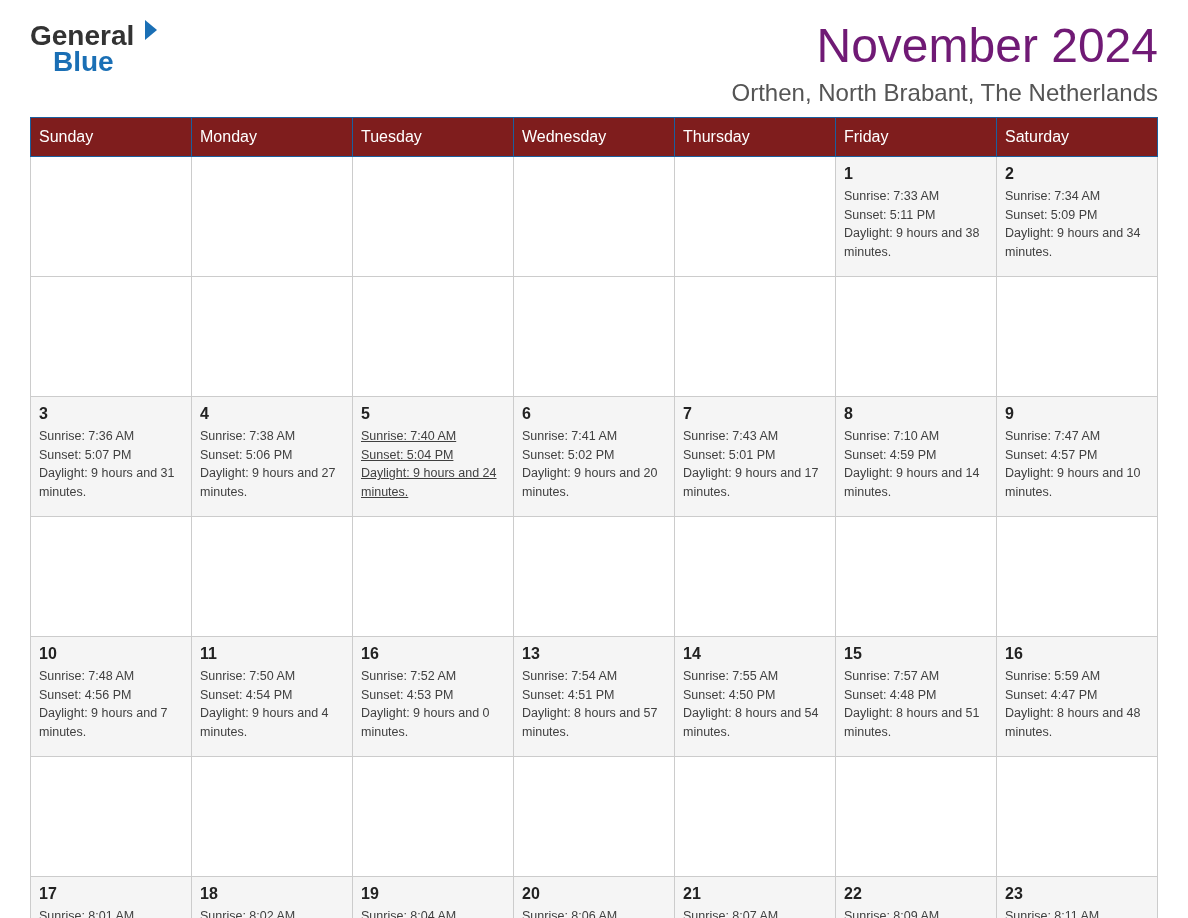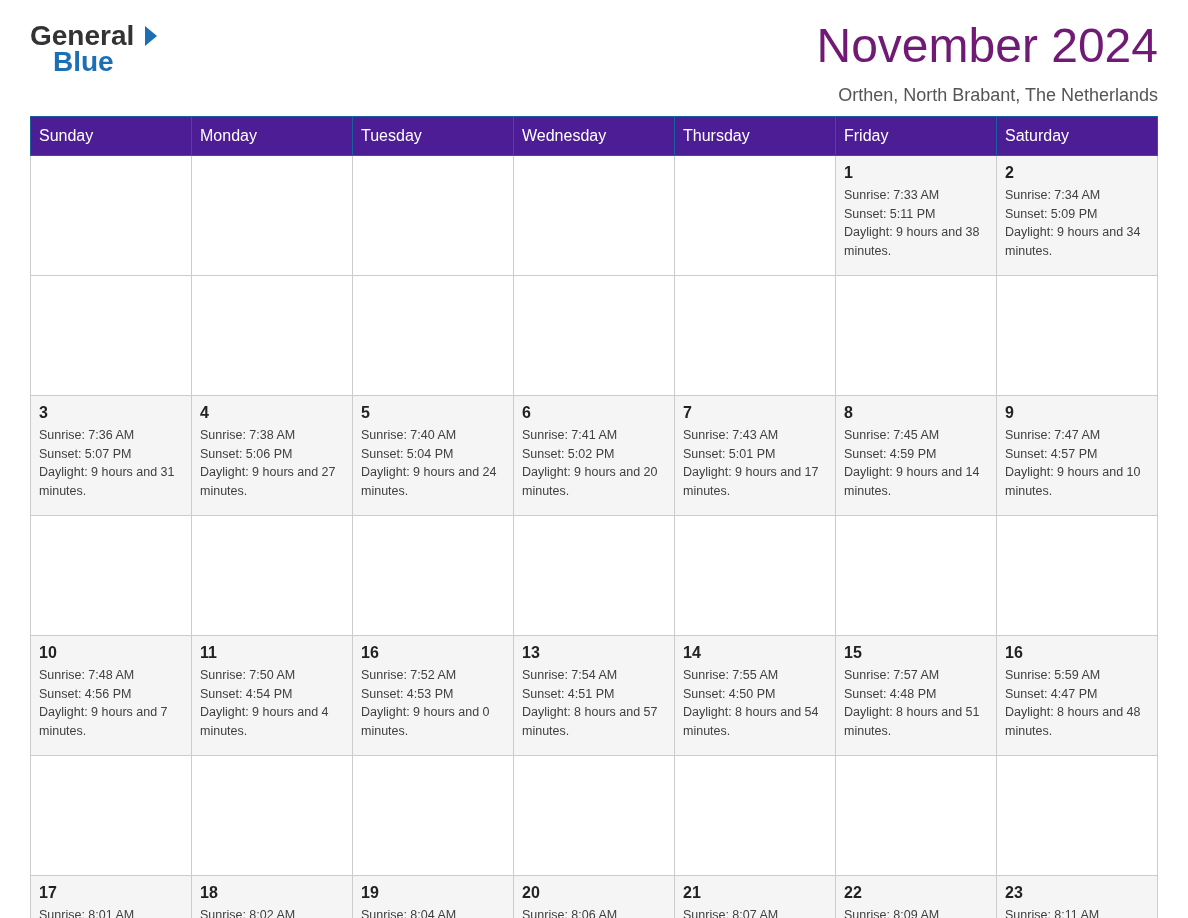--- a/index.html
+++ b/index.html
@@ -17,21 +17,21 @@
       align-items: flex-start;
       margin-bottom: 10px;
     }
     .logo-container {
       display: flex;
       flex-direction: column;
       align-items: flex-start;
     }
     .logo-text {
       display: flex;
-      align-items: center;
+      align-items: flex-start;
       font-size: 28px;
       font-weight: bold;
       color: #333;
       gap: 9px;
     }
     .logo-general { color: #333; }
     .logo-flag {
       width: 0;
       height: 0;
       border-left: 12px solid #1a6fb5;
@@ -44,32 +44,32 @@
     .title-area {
       text-align: right;
     }
     .month-year {
       font-size: 48px;
       font-weight: normal;
       color: #701a75;
       line-height: 1.1;
     }
     .location {
-      font-size: 18px;
+      font-size: 24px;
       color: #555;
-      margin-top: 12px;
+      margin-top: 6px;
     }
     .calendar {
       width: 100%;
       border-collapse: collapse;
       margin-top: 10px;
       table-layout: fixed;
     }
     .calendar thead tr {
-      background-color: #4c1d95;
+      background-color: #7f1d1d;
     }
     .calendar thead th {
       color: #fff;
       padding: 10px 8px;
       font-size: 16px;
       font-weight: normal;
       text-align: left;
       border: 1px solid #1a5f9e;
     }
     .calendar tbody tr {
@@ -177,39 +177,39 @@
 Daylight: 9 hours and 31 minutes.</div>
         </td>
         <td>
           <span class="day-number">4</span>
           <div class="day-detail" style="white-space: pre-line;">Sunrise: 7:38 AM
 Sunset: 5:06 PM
 Daylight: 9 hours and 27 minutes.</div>
         </td>
         <td>
           <span class="day-number">5</span>
-          <div class="day-detail" style="white-space: pre-line;">Sunrise: 7:40 AM
+          <div class="day-detail" style="white-space: pre-line; text-decoration: underline;">Sunrise: 7:40 AM
 Sunset: 5:04 PM
 Daylight: 9 hours and 24 minutes.</div>
         </td>
         <td>
           <span class="day-number">6</span>
           <div class="day-detail" style="white-space: pre-line;">Sunrise: 7:41 AM
 Sunset: 5:02 PM
 Daylight: 9 hours and 20 minutes.</div>
         </td>
         <td>
           <span class="day-number">7</span>
           <div class="day-detail" style="white-space: pre-line;">Sunrise: 7:43 AM
 Sunset: 5:01 PM
 Daylight: 9 hours and 17 minutes.</div>
         </td>
         <td>
           <span class="day-number">8</span>
-          <div class="day-detail" style="white-space: pre-line;">Sunrise: 7:45 AM
+          <div class="day-detail" style="white-space: pre-line;">Sunrise: 7:10 AM
 Sunset: 4:59 PM
 Daylight: 9 hours and 14 minutes.</div>
         </td>
         <td>
           <span class="day-number">9</span>
           <div class="day-detail" style="white-space: pre-line;">Sunrise: 7:47 AM
 Sunset: 4:57 PM
 Daylight: 9 hours and 10 minutes.</div>
         </td>
       </tr>

